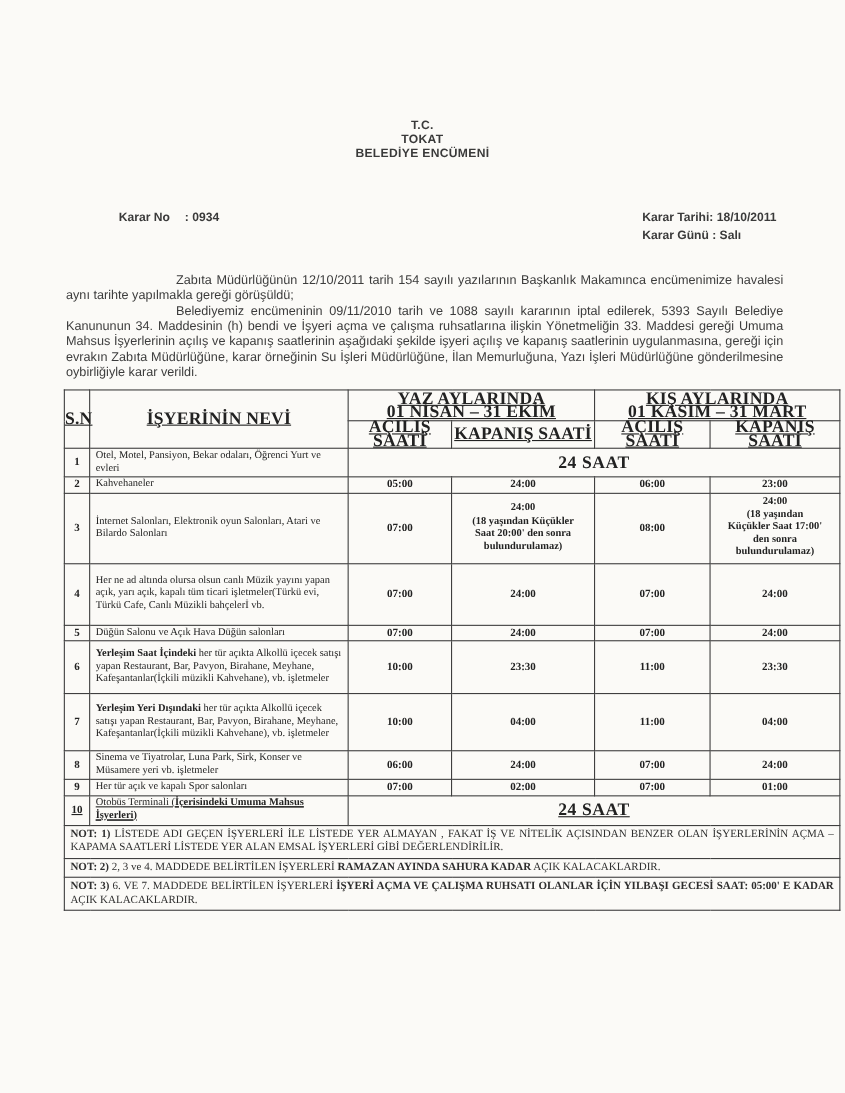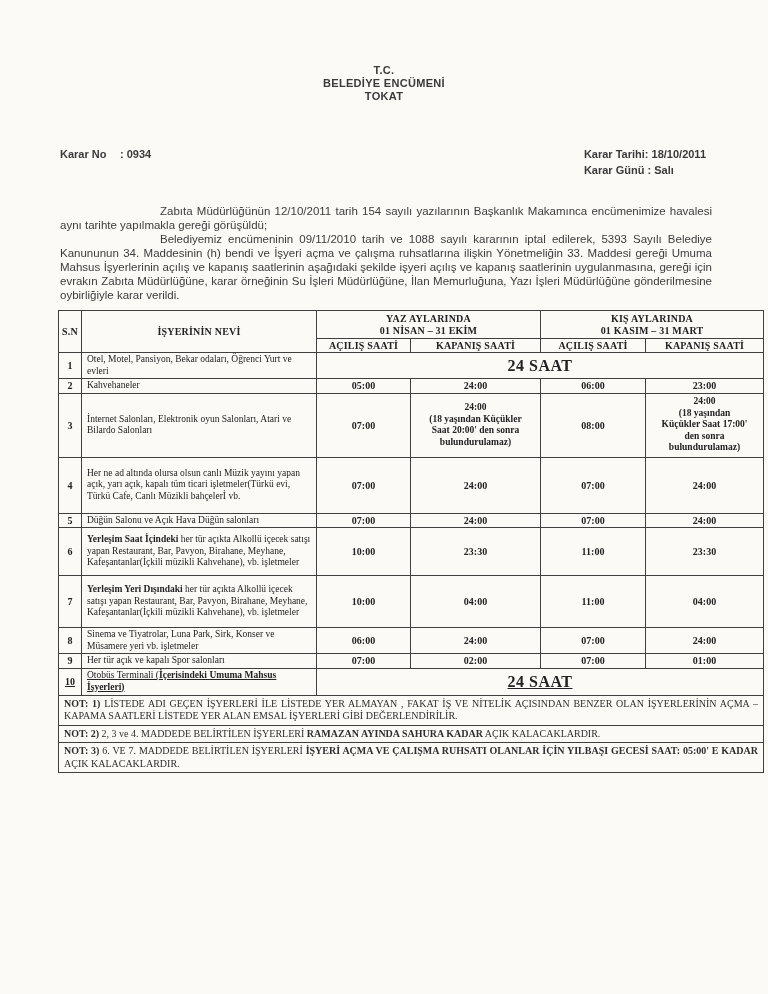--- a/index.html
+++ b/index.html
@@ -2,43 +2,43 @@
 <html><head>
 <meta charset="utf-8">
 <style>
   * { box-sizing: border-box; margin: 0; padding: 0; }
   html,body { width: 768px; background: #fbfaf7; }
   .page {
     width: 768px; height: 994px; background: #fbfaf7; position: relative;
     font-family: "Liberation Sans", sans-serif; color: #333; overflow: hidden;
   }
   .doc-header {
-    padding-top: 64px; text-align: center; font-weight: bold;
+    padding-top: 108px; text-align: center; font-weight: bold;
     font-size: 11px; line-height: 13px; letter-spacing: .3px; color: #3a3a3a;
   }
   .meta {
     display: flex; justify-content: space-between;
     margin: 44px 62px 0 60px; font-weight: bold; font-size: 11px;
     line-height: 15.5px; color: #3a3a3a;
   }
-  .meta .row { white-space: pre; }
+  .meta .row { white-space: pre; margin-left: 48px; }
   .meta .lbl { display: inline-block; }
   .meta-left .lbl { width: 60px; }
   .paras { margin: 26px 56px 0 60px; }
   .paras p {
     text-align: justify; text-indent: 100px; font-size: 11.5px;
     line-height: 14px; color: #3c3c3c; margin-top: 0;
   }
   .paras p:first-child { margin-top: 0; }
   table.sched {
     margin: 8px 0 0 58px; width: 705px; border-collapse: collapse;
     font-family: "Liberation Serif", serif; color: #222; table-layout: fixed;
   }
   table.sched th, table.sched td { border: 1px solid #3f3f3f; vertical-align: middle; }
-  th.hdr { font-weight: bold; font-size: 10px; line-height: 12px; letter-spacing: .2px; }
+  th.hdr { font-weight: bold; font-size: 16px; line-height: 12px; letter-spacing: .2px; text-decoration: underline; }
   th.hdr .sub { font-weight: bold; }
   td.sn { text-align: center; font-weight: bold; font-size: 10px; }
   td.nevi { padding: 1px 5px; font-size: 9.5px; line-height: 11.5px; }
   td.time { text-align: center; font-weight: bold; font-size: 10px; }
   td.multi { white-space: pre-line; text-align: center; font-weight: bold; font-size: 9.5px; line-height: 11.5px; padding: 1px 2px; }
   td.span24 { text-align: center; font-weight: bold; font-size: 16px; letter-spacing: .5px; }
   td.note { padding: 2px 5px; font-size: 10px; line-height: 12.5px; text-align: justify; color: #2e2e2e; }
   .b { font-weight: bold; }
   .u { text-decoration: underline; }
   tr.h1 { height: 28px; } tr.h2 { height: 14px; }
@@ -47,22 +47,22 @@
   tr.r7 { height: 52px; } tr.r8 { height: 26px; } tr.r9 { height: 13px; }
   tr.r10 { height: 27px; text-decoration: underline; } tr.n1 { height: 26px; } tr.n2 { height: 13px; padding-left: 44px; } tr.n3 { height: 26px; }
 </style>
 </head>
 <body>
 
 <div class="page">
 
   <div class="doc-header">
     <div>T.C.</div>
+    <div>TOKAT</div>
     <div>BELEDİYE ENCÜMENİ</div>
-    <div>TOKAT</div>
   </div>
 
   <div class="meta">
     <div class="meta-left">
       <div class="row"><span class="lbl">Karar No</span>: <span>0934</span></div>
     </div>
     <div class="meta-right">
       <div class="row"><span>Karar Tarihi:</span> <span>18/10/2011</span></div>
       <div class="row"><span>Karar Günü :</span> <span>Salı</span></div>
     </div>

